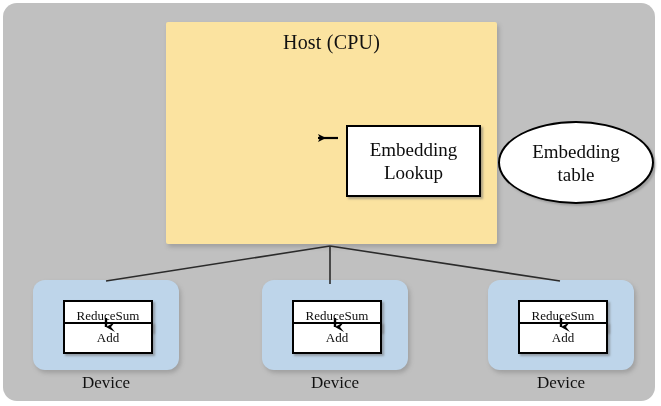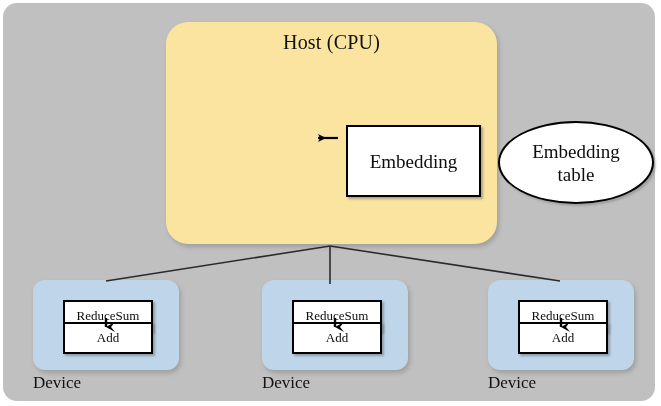--- a/index.html
+++ b/index.html
@@ -28,21 +28,21 @@
     border-radius: 14px;
   }
   
   #host-panel {
     position: absolute;
     left: 166px;
     top: 22px;
     width: 331px;
     height: 222px;
     background: #fbe3a0;
-    border-radius: 22px;
+    border-radius: 2px;
     box-shadow: 2px 3px 4px rgba(120,120,120,0.45);
   }
   #host-title {
     position: absolute;
     left: 0;
     top: 9px;
     width: 100%;
     text-align: center;
     font-size: 20px;
     color: #111111;
@@ -126,20 +126,21 @@
     left: 30px;
     top: 42px;
     width: 86px;
     height: 28px;
   }
   .device-label {
     position: absolute;
     left: 0;
     top: 93px;
     width: 146px;
+    text-align: center;
     font-size: 17px;
     color: #111111;
   }
   svg.overlay {
     position: absolute;
     left: 0;
     top: 0;
     width: 661px;
     height: 406px;
     pointer-events: none;
@@ -151,20 +152,21 @@
 <div id="canvas">
 
   <div id="outer-panel"></div>
 
   <div id="host-panel">
     <div id="host-title">Host (CPU)</div>
 
     <div id="embedding-lookup-box">
       <div class="boxlabel">
         <span>Embedding</span><br>
+        <span>Lookup</span>
       </div>
     </div>
 
     <div id="embedding-table-ellipse">
       <div class="boxlabel">
         <span>Embedding</span><br>
         <span>table</span>
       </div>
     </div>
   </div>

